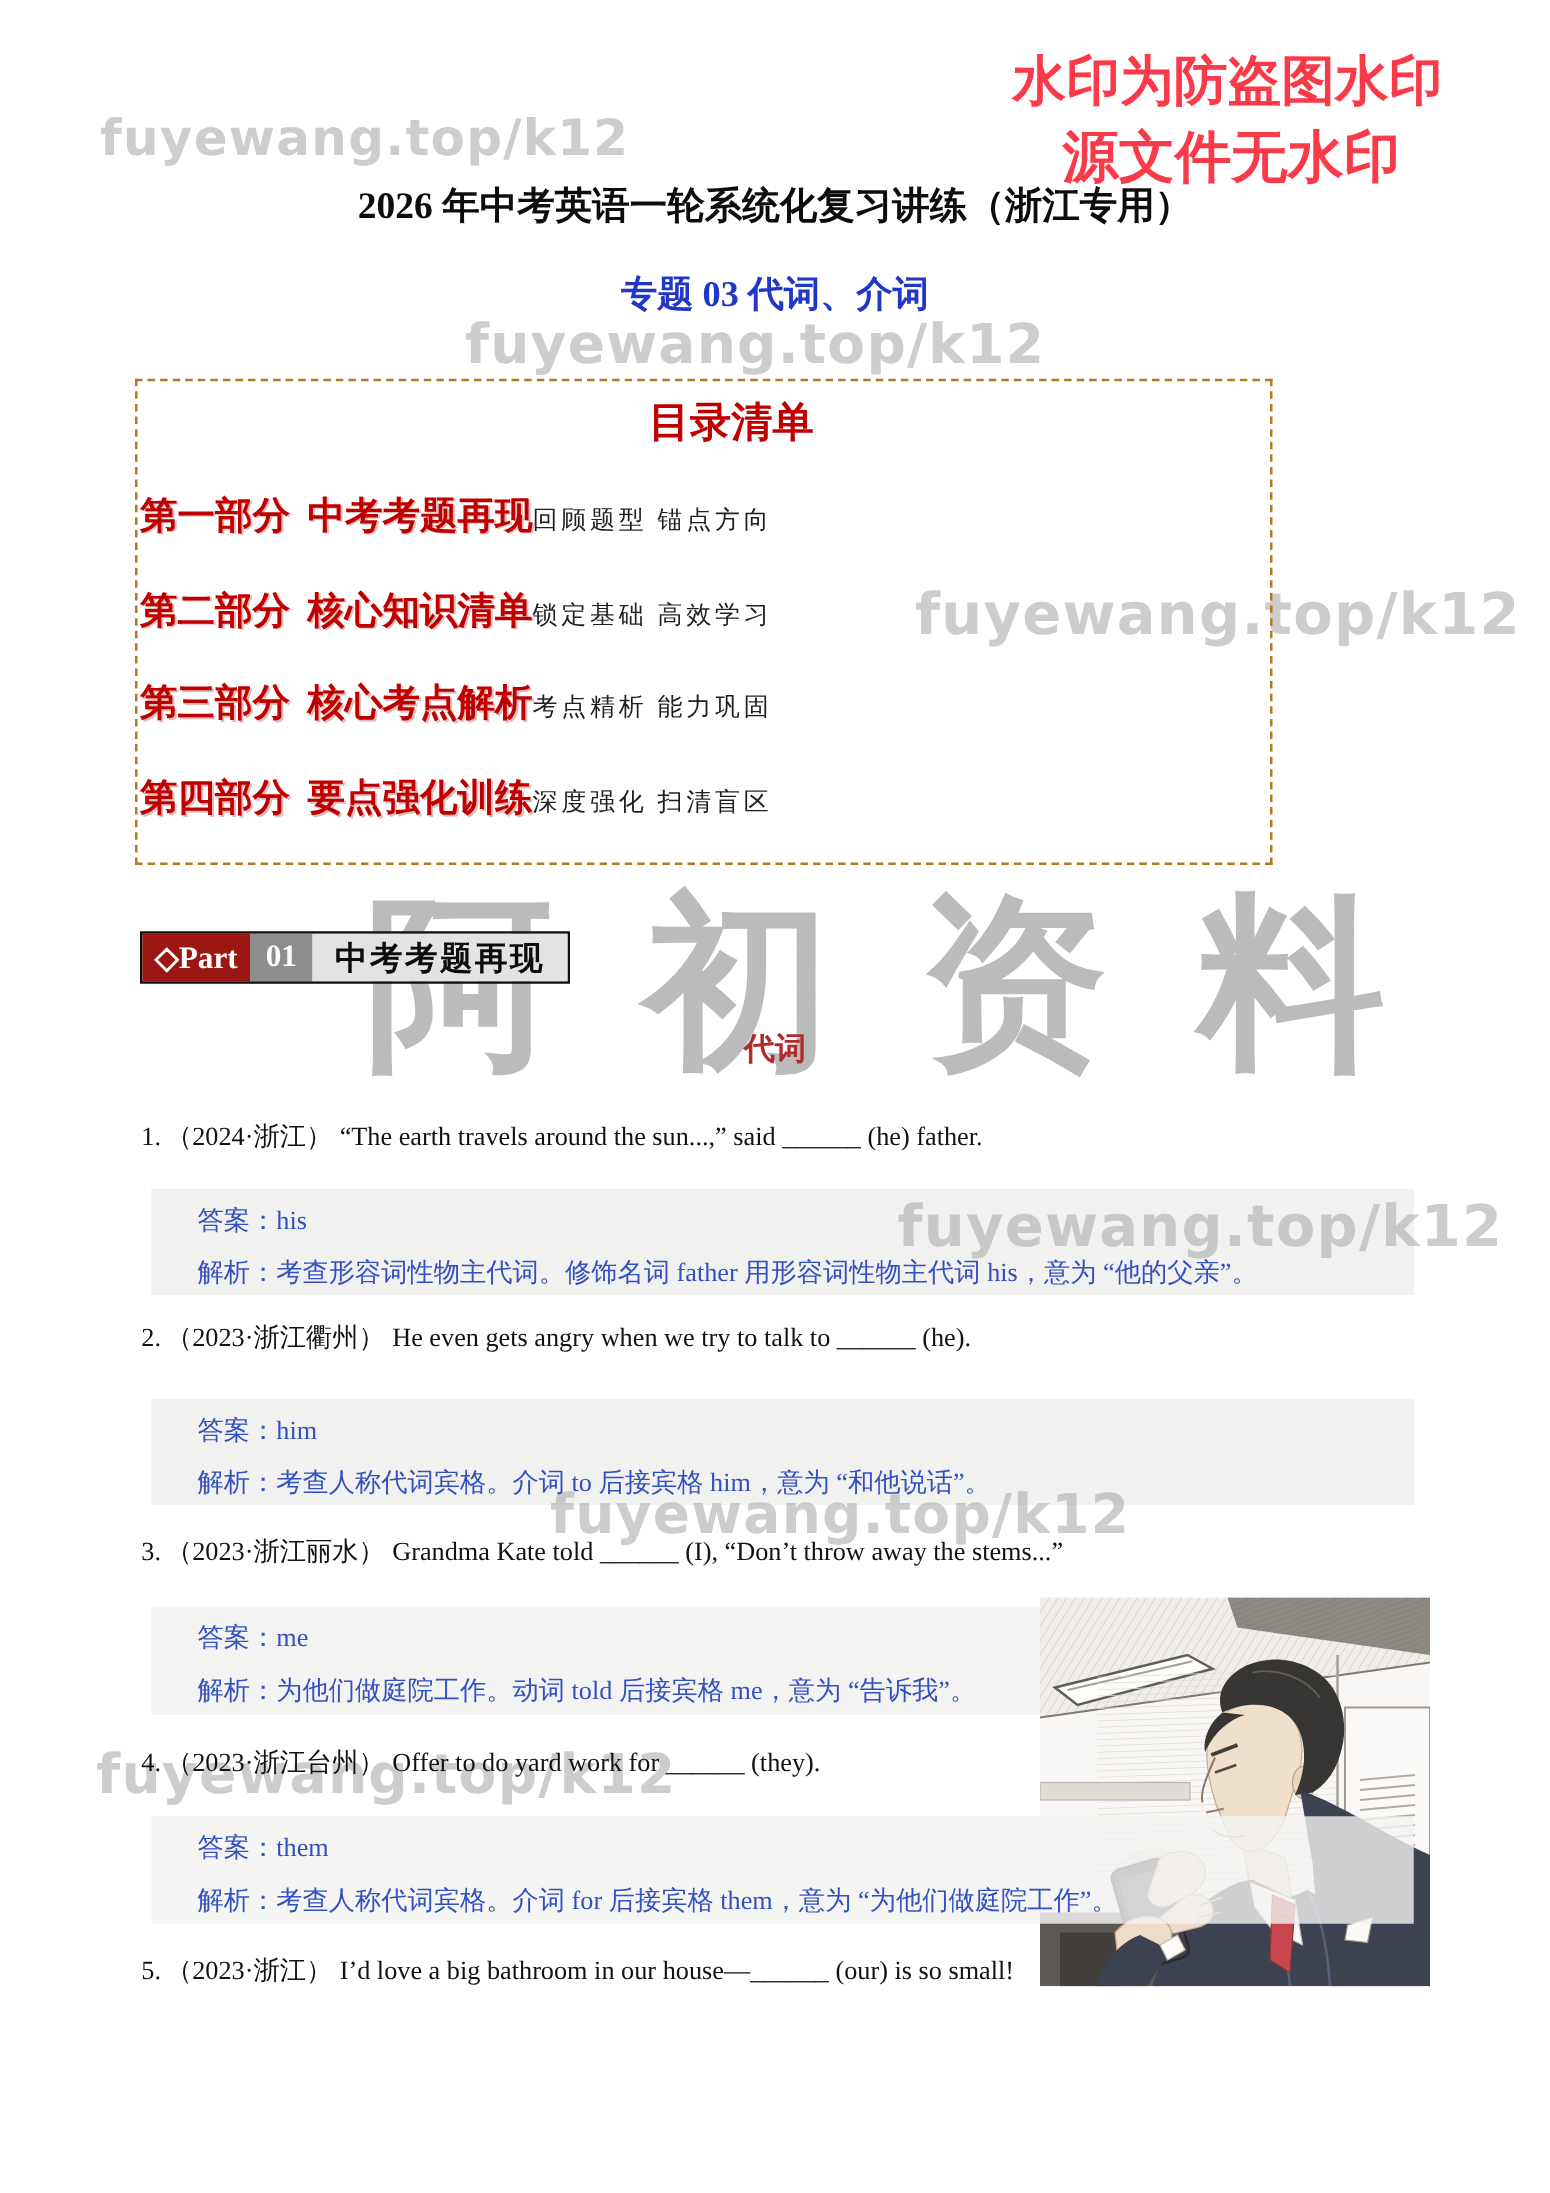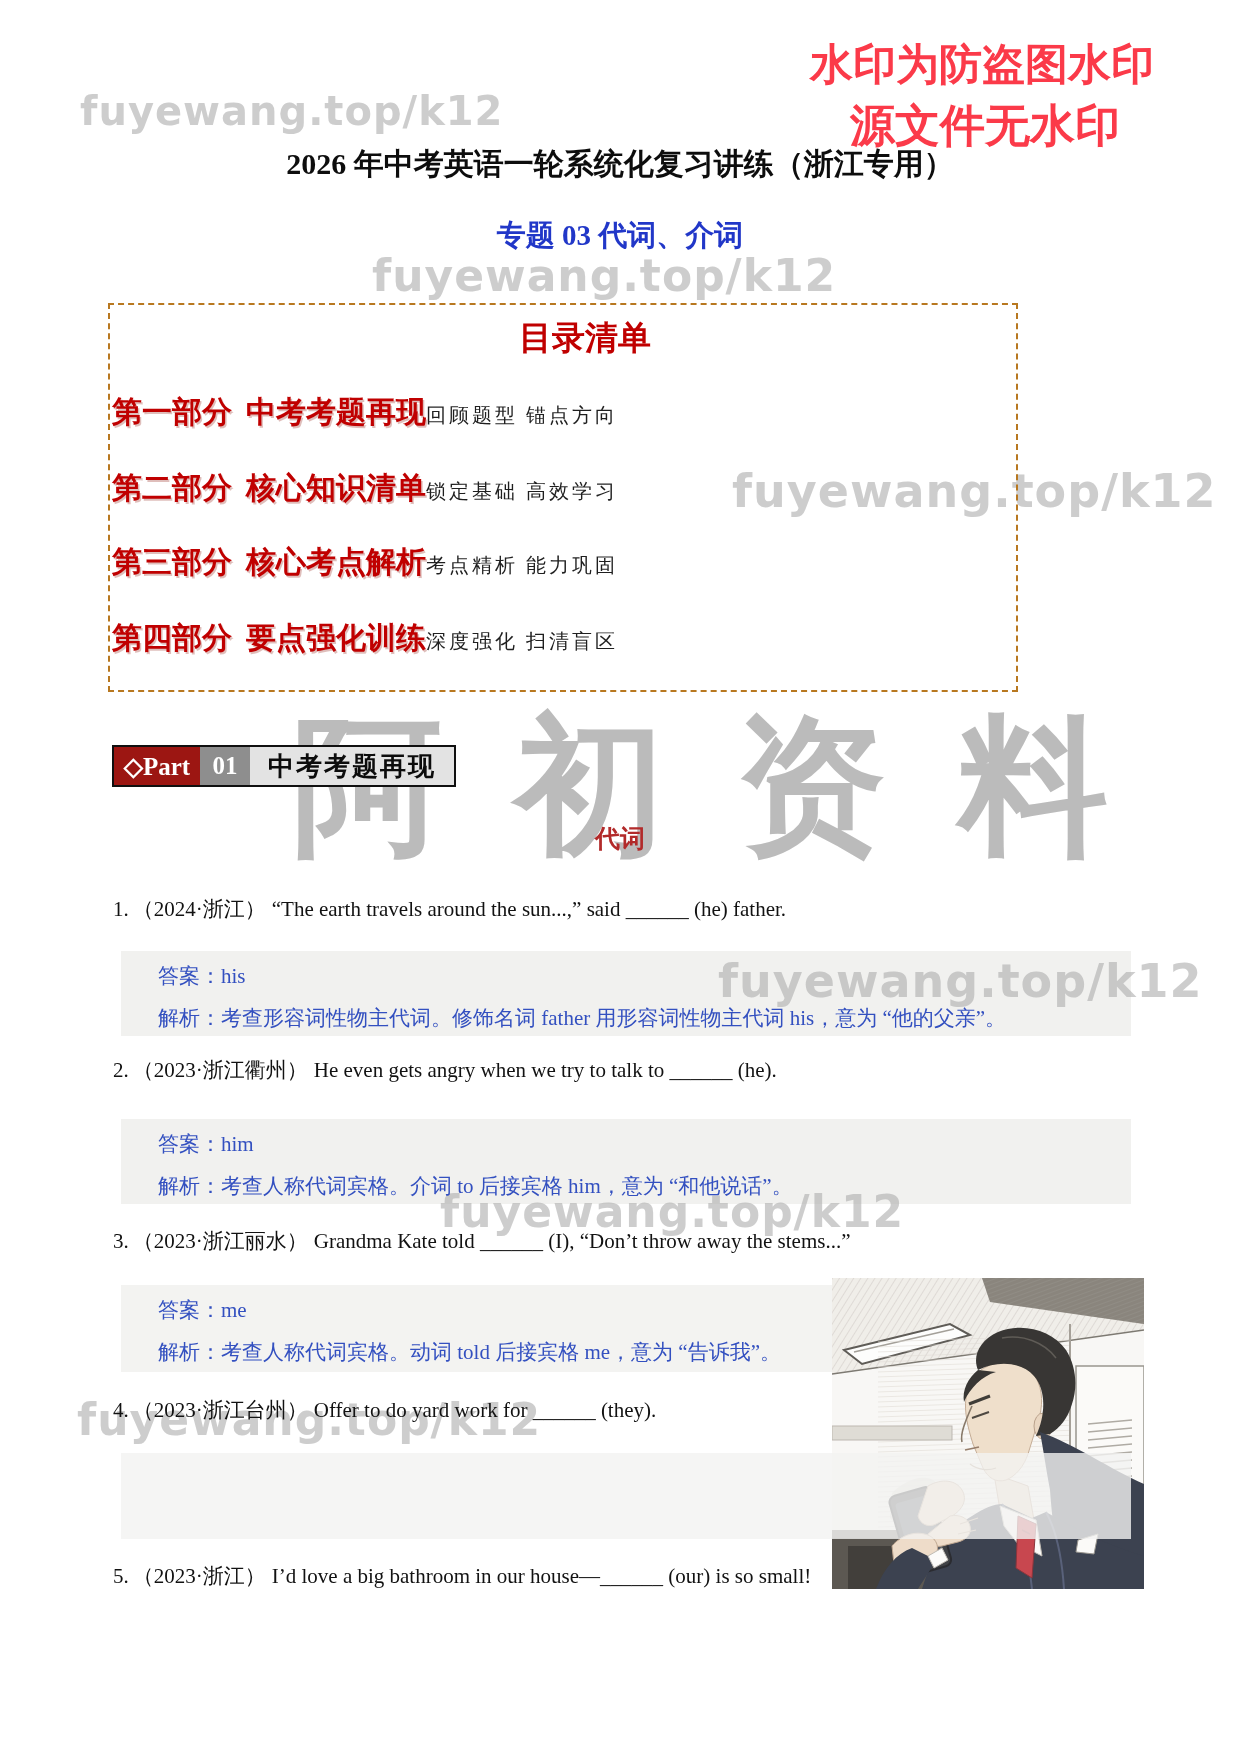--- a/index.html
+++ b/index.html
@@ -215,16 +215,20 @@
   <div class="atxt b1">
     <div class="arow r1"><span>答案：</span><span>his</span></div>
     <div class="arow r2"><span>解析：</span><span>考查形容词性物主代词。修饰名词 father 用形容词性物主代词 his，意为 “他的父亲”。</span></div>
   </div>
   <div class="atxt b2">
     <div class="arow r1"><span>答案：</span><span>him</span></div>
     <div class="arow r2"><span>解析：</span><span>考查人称代词宾格。介词 to 后接宾格 him，意为 “和他说话”。</span></div>
   </div>
   <div class="atxt b3">
     <div class="arow r1"><span>答案：</span><span>me</span></div>
-    <div class="arow r2"><span>解析：</span><span>考查人称代词宾格。动词 told 后接宾格 me，意为 “告诉我”。</span></div>
+    <div class="arow r2"><span>解析：</span><span>为他们做庭院工作。动词 told 后接宾格 me，意为 “告诉我”。</span></div>
+  </div>
+  <div class="atxt b4">
+    <div class="arow r1"><span>答案：</span><span>them</span></div>
+    <div class="arow r2"><span>解析：</span><span>考查人称代词宾格。介词 for 后接宾格 them，意为 “为他们做庭院工作”。</span></div>
   </div>
 
 </div>
 
 </body></html>

